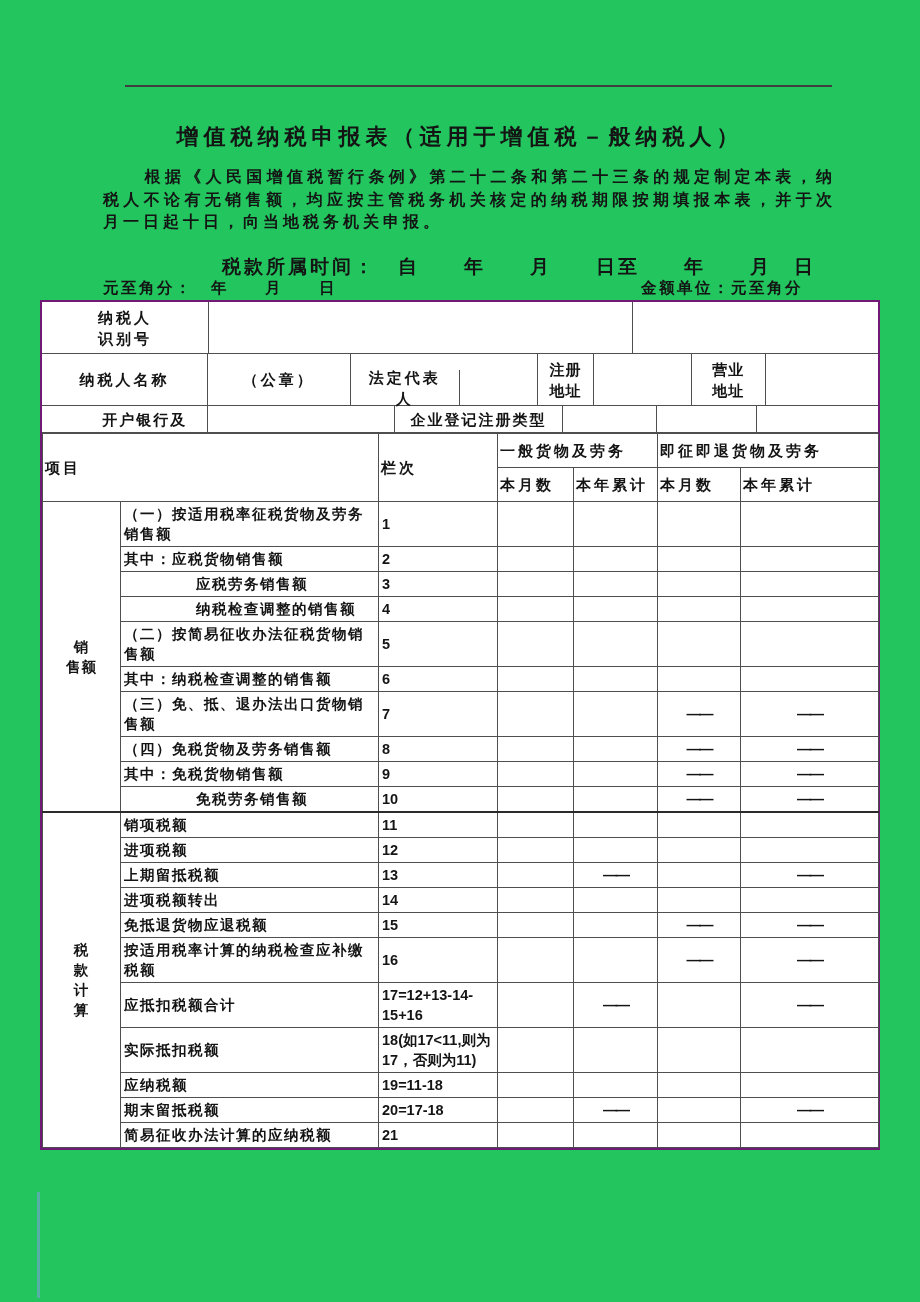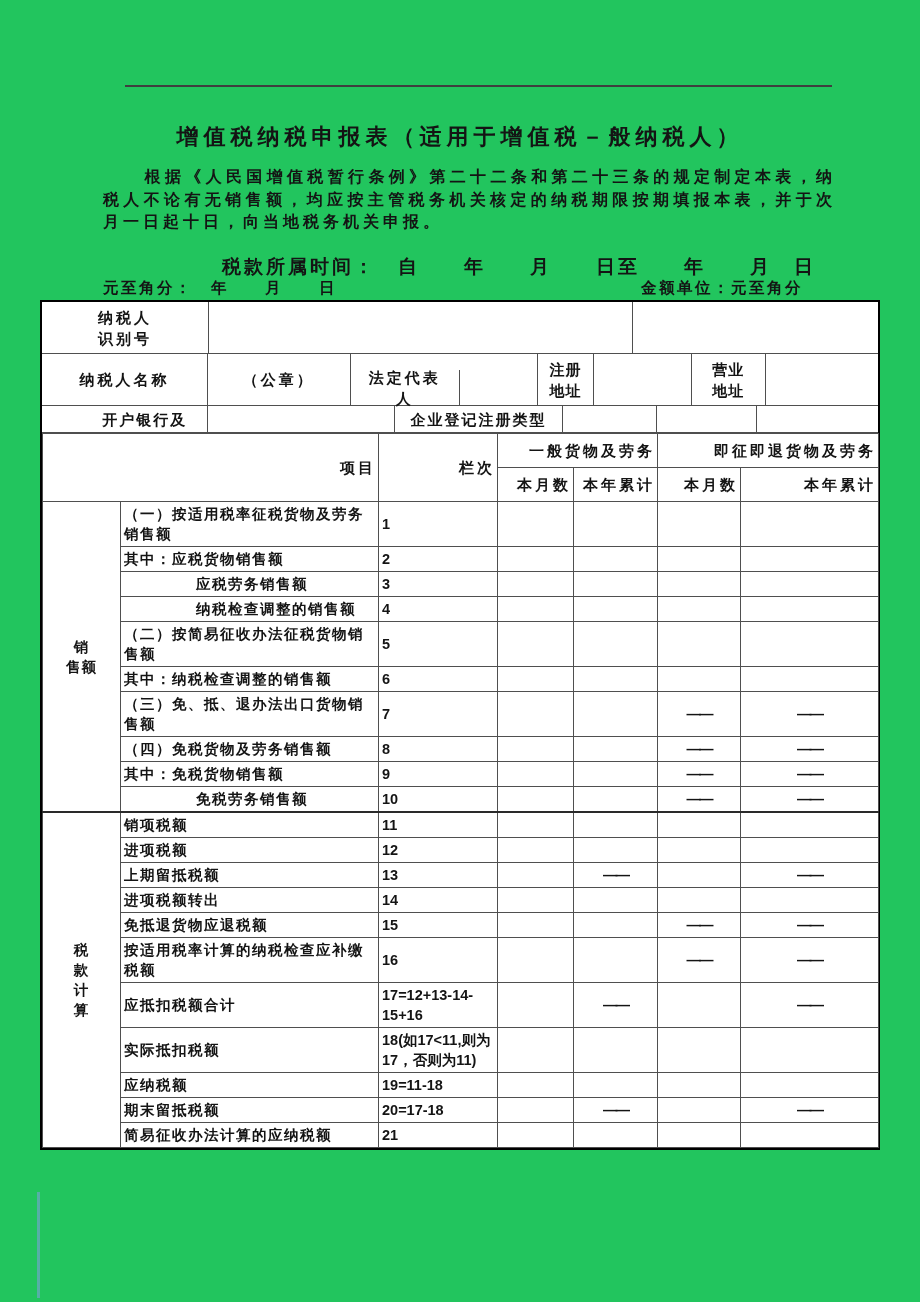--- a/index.html
+++ b/index.html
@@ -10,32 +10,32 @@
              font-size:22px;font-weight:bold;letter-spacing:5px;}
   .intro{position:absolute;left:103px;top:166px;width:733px;font-size:16px;font-weight:bold;
          line-height:22.5px;letter-spacing:4px;text-align:justify;text-indent:2.6em;}
   .period-line{position:absolute;left:182px;top:254px;font-size:19px;font-weight:bold;
                letter-spacing:3px;white-space:pre;margin-left:40px;}
   .date-row{position:absolute;left:103px;top:278px;width:700px;display:flex;
             justify-content:space-between;font-size:15.5px;font-weight:bold;letter-spacing:2.5px;}
   .date-row span{white-space:pre;}
 
   .form-box{position:absolute;left:40px;top:300px;width:840px;box-sizing:border-box;
-            border:2px solid #000000;background:#fff;}
+            border:2px solid #701a75;background:#fff;}
   .irow{display:flex;border-bottom:1px solid #4f4f4f;box-sizing:border-box;}
   .icell{box-sizing:border-box;border-right:1px solid #4f4f4f;display:flex;
          align-items:center;justify-content:center;text-align:center;
          font-size:15px;font-weight:bold;letter-spacing:3px;line-height:21px;}
   .icell.last{border-right:none;}
   .prewrap{white-space:pre-line;}
 
   table.main{width:100%;border-collapse:collapse;table-layout:fixed;}
   table.main th,table.main td{border:1px solid #4f4f4f;box-sizing:border-box;
          padding:2px 3px;line-height:20px;font-size:14.5px;font-weight:bold;color:#141414;}
-  table.main th{letter-spacing:3px;font-size:15px;text-align:right;height:34px;padding:0 2px;}
+  table.main th{letter-spacing:3px;font-size:15px;text-align:left;height:34px;padding:0 2px;}
   th.sub{letter-spacing:2px;font-size:14.5px;}
   td.group-cell{text-align:center;white-space:pre-line;letter-spacing:1px;
                 line-height:26px;font-size:15px;}
   td.item-cell{text-align:left;letter-spacing:1.5px;padding-left:5px;}
   td.item-cell.indent{padding-left:75px;}
   td.lanci-cell{font-weight:normal;font-family:"Liberation Sans","DejaVu Sans",sans-serif;
                 font-size:15px;letter-spacing:0;text-align:left;padding-left:5px;}
   td.value-cell{text-align:center;}
   td.value-cell.dash{letter-spacing:-2px;font-weight:bold;}
   tr.body-row{height:24px;}

